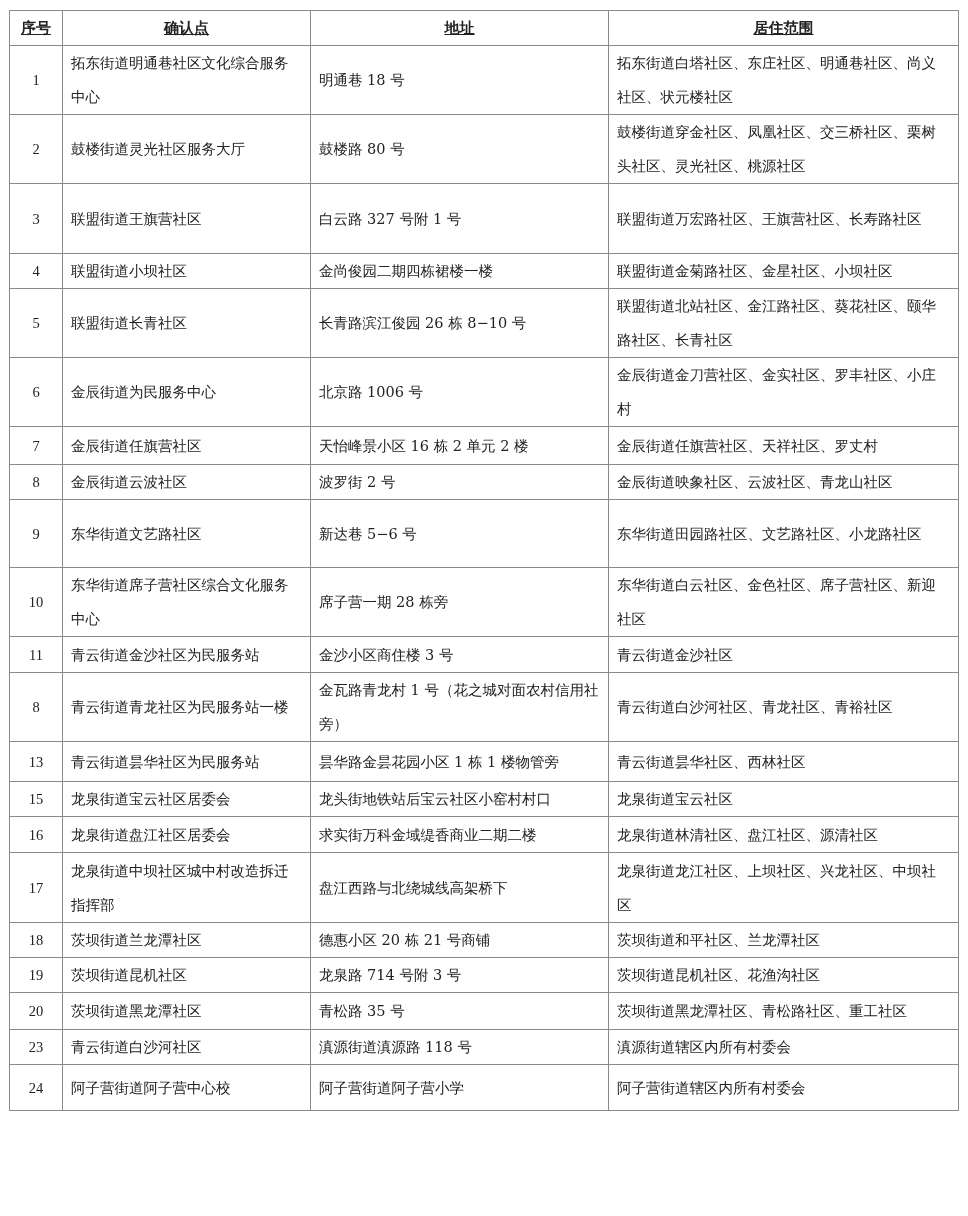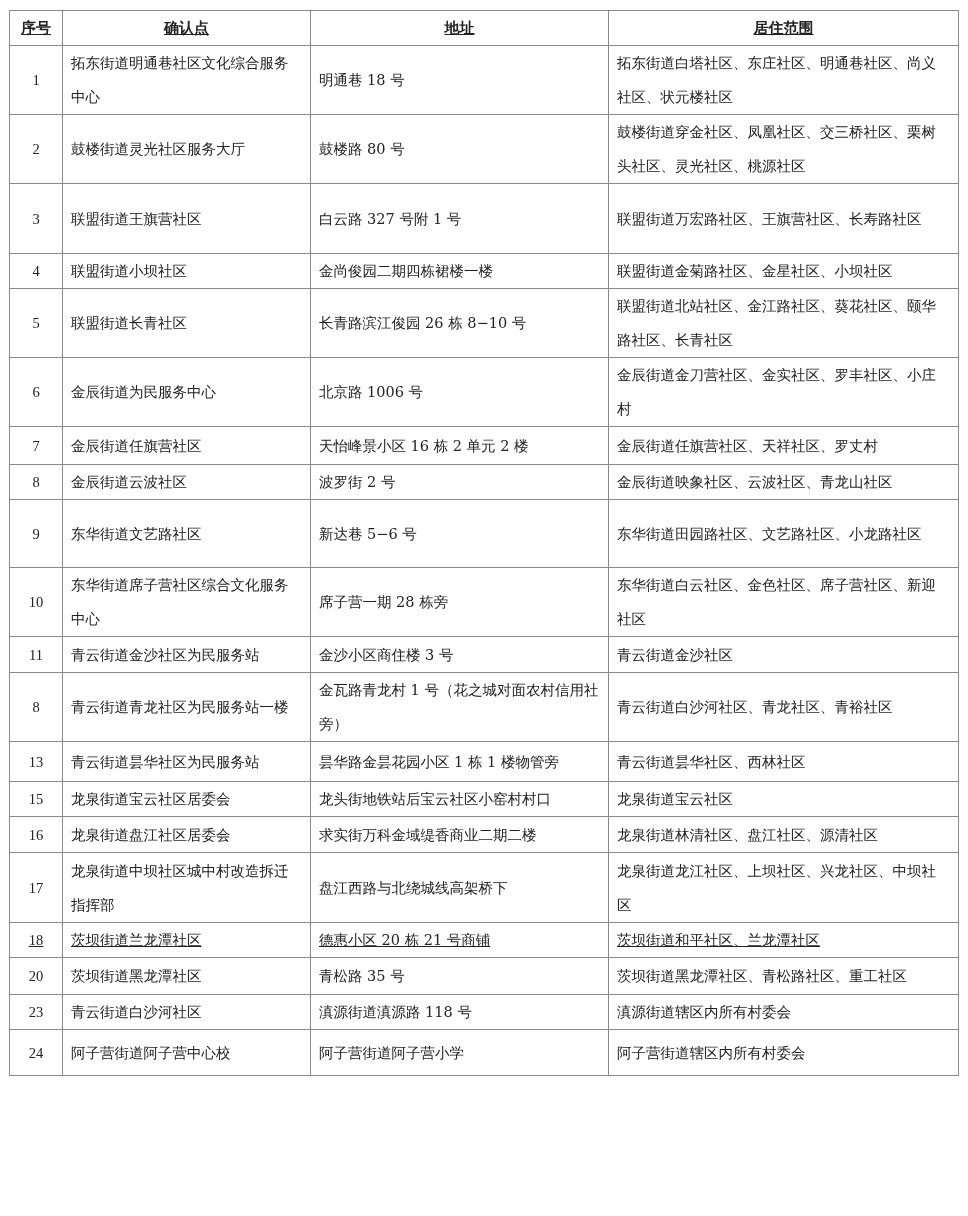--- a/index.html
+++ b/index.html
@@ -122,25 +122,31 @@
         <td>龙泉街道盘江社区居委会</td>
         <td>求实街万科金域缇香商业二期二楼</td>
         <td>龙泉街道林清社区、盘江社区、源清社区</td>
       </tr>
       <tr style="height: 70px;">
         <td class="num">17</td>
         <td>龙泉街道中坝社区城中村改造拆迁指挥部</td>
         <td>盘江西路与北绕城线高架桥下</td>
         <td>龙泉街道龙江社区、上坝社区、兴龙社区、中坝社区</td>
       </tr>
-      <tr style="height: 35px; text-decoration: underline;">
+      <tr style="height: 35px;">
         <td class="num">18</td>
         <td>茨坝街道兰龙潭社区</td>
         <td>德惠小区 20 栋 21 号商铺</td>
         <td>茨坝街道和平社区、兰龙潭社区</td>
+      </tr>
+      <tr style="height: 33px;">
+        <td class="num">19</td>
+        <td>茨坝街道昆机社区</td>
+        <td>龙泉路 714 号附 3 号</td>
+        <td>茨坝街道昆机社区、花渔沟社区</td>
       </tr>
       <tr style="height: 37px;">
         <td class="num">20</td>
         <td>茨坝街道黑龙潭社区</td>
         <td>青松路 35 号</td>
         <td>茨坝街道黑龙潭社区、青松路社区、重工社区</td>
       </tr>
       <tr style="height: 35px; margin-top: 32px;">
         <td class="num">23</td>
         <td>青云街道白沙河社区</td>

